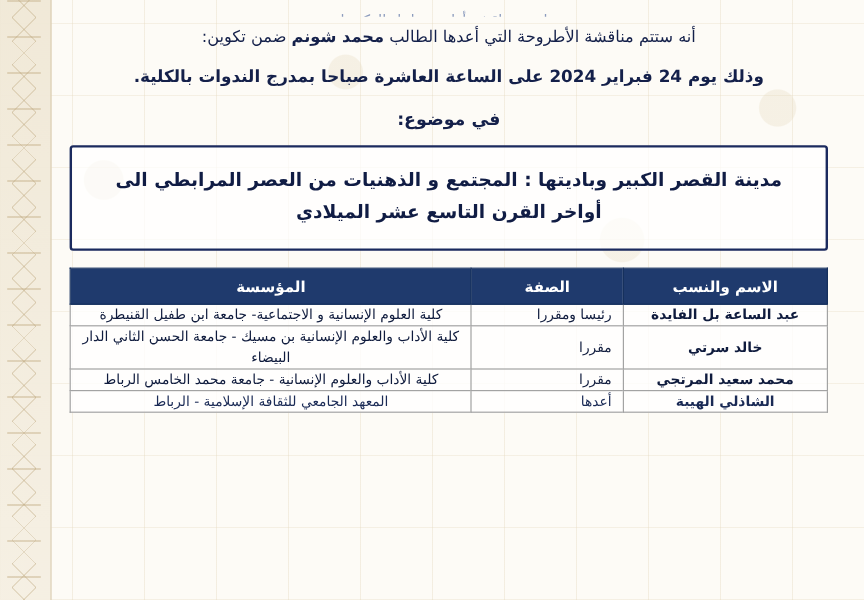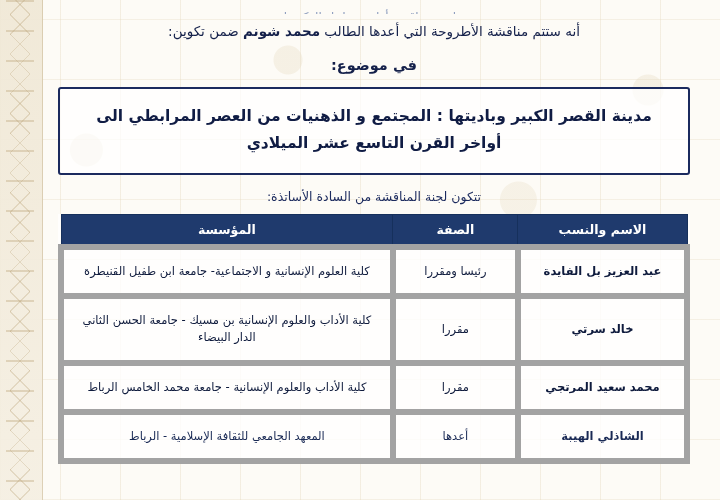--- a/index.html
+++ b/index.html
@@ -145,35 +145,35 @@
     background: #1f3a6d;
     color: #ffffff;
     font-weight: bold;
     font-size: 12.5px;
     padding: 7px 0;
     border: 1px solid #16translate;
     border: 1px solid #16305c;
     text-align: center;
   }
   table.committee td {
-    border: 6px solid #a3a3a3;
-    padding: 13px 9px;
+    border: 1px solid #a3a3a3;
+    padding: 0 9px;
     color: #0f1b3d;
     vertical-align: middle;
     line-height: 1.5;
     margin-left: 19px;
   }
   td.name {
     font-weight: bold;
     text-align: center;
     width: 27%;
     white-space: nowrap;
   }
   td.role {
-    text-align: center;
+    text-align: right;
     width: 20%;
   }
   td.org {
     text-align: center;
     width: 53%;
   }
   tr.clipped td {
     color: #1a2a55;
   }
 </style>
@@ -187,41 +187,43 @@
 
   <div class="intro">
 
     <p class="line top-cut">بمناسبة مناقشة أطروحة لنيل الدكتوراه</p>
 
     <p class="line">
       <span>أنه ستتم مناقشة الأطروحة التي أعدها الطالب </span><span class="b">محمد شونم</span><span> ضمن تكوين:</span>
     </p>
 
 
+    <p class="line date-line">
+      <span>وذلك يوم </span><span>24 فبراير 2024</span><span> على الساعة العاشرة صباحا بمدرج  الندوات بالكلية.</span>
+    </p>
 
     <p class="line subject-line">في موضوع:</p>
   </div>
 
   <div class="thesis-box">
     <div class="t">مدينة القصر الكبير وباديتها : المجتمع و الذهنيات من العصر المرابطي الى أواخر القرن التاسع عشر الميلادي</div>
   </div>
 
-  <p class="committee-note">تتكون لجنة المناقشة من السادة الأساتذة:</p>
 
   <table class="committee">
     <thead>
       <tr>
         <th>الاسم والنسب</th>
         <th>الصفة</th>
         <th>المؤسسة</th>
       </tr>
     </thead>
     <tbody>
       <tr>
-        <td class="name">عبد العزيز بل الفايدة</td>
+        <td class="name">عبد الساعة بل الفايدة</td>
         <td class="role">رئيسا ومقررا</td>
         <td class="org">كلية العلوم الإنسانية و الاجتماعية- جامعة ابن طفيل القنيطرة</td>
       </tr>
       <tr>
         <td class="name">خالد سرتي</td>
         <td class="role">مقررا</td>
         <td class="org">كلية الأداب والعلوم الإنسانية بن مسيك - جامعة الحسن الثاني الدار البيضاء</td>
       </tr>
       <tr>
         <td class="name">محمد سعيد المرتجي</td>

